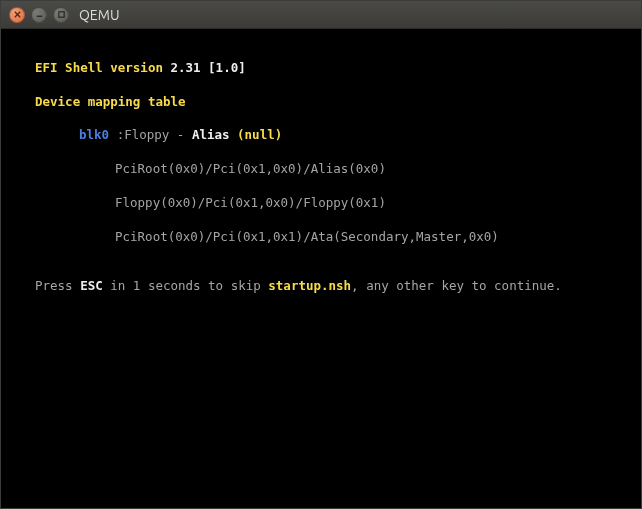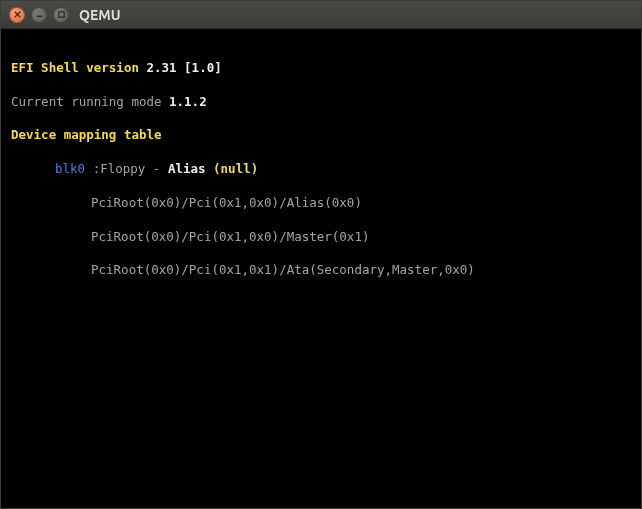--- a/index.html
+++ b/index.html
@@ -43,48 +43,48 @@
       border: 1px solid rgba(0,0,0,0.3);
       cursor: pointer;
     }
     .close-btn { background: radial-gradient(circle at 30% 30%, #f29e7a, #e36b3a); }
     .min-btn   { background: radial-gradient(circle at 30% 30%, #7a7a76, #595955); }
     .max-btn   { background: radial-gradient(circle at 30% 30%, #7a7a76, #595955); }
     .win-btn svg { width: 9px; height: 9px; }
     .title {
       color: #dcdcdc;
       font-size: 14px;
-      font-weight: bold;
+      font-weight: normal;
       margin-left: 10px;
     }
     .terminal {
       flex: 1;
       background: #000;
       padding: 14px 10px 10px 10px;
       font-family: "DejaVu Sans Mono", "Liberation Mono", monospace;
       font-size: 12.5px;
       line-height: 1.35;
       color: #aaa;
       white-space: pre;
       overflow: hidden;
     }
     .c-white  { color: #eeeeee; font-weight: bold; }
     .c-yellow { color: #f7db4c; font-weight: bold; }
-    .c-blue   { color: #4a7fe0; font-weight: normal; }
+    .c-blue   { color: #4a7fe0; font-weight: bold; }
     .c-gray   { color: #a5a5a5; }
     .cursor {
       display: inline-block;
       width: 8px;
       height: 3px;
       background: #a5a5a5;
       vertical-align: baseline;
       margin-left: 2px;
       transform: translateY(2px);
     }
-    .line { display: block; }
+    .line { display: block; margin-left: 24px; }
     .pad1 { padding-left: 44px; }
     .pad2 { padding-left: 80px; }
     .mt { margin-top: 16px; }
   </style>
 </head>
 <body>
 
 <div class="window">
   <div class="titlebar">
     <div class="win-controls">
@@ -103,20 +103,20 @@
         <svg viewBox="0 0 10 10">
             <rect x="2" y="2" width="6" height="6" fill="none" stroke="#2a2a28" stroke-width="1.4"></rect>
           </svg>
       </div>
     </div>
     <div class="title">QEMU</div>
   </div>
 
   <div class="terminal">
 <span class="line"><span class="c-yellow">EFI Shell version </span><span class="c-white">2.31 [1.0]</span></span>
-<span class="line"><span class="c-gray">Current running mode </span><span class="c-white">1.1.2</span></span>
 <span class="line"><span class="c-yellow">Device mapping table</span></span>
 <span class="line pad1"><span class="c-blue">blk0</span><span class="c-gray"> :</span><span class="c-gray">Floppy</span><span class="c-gray"> - </span><span class="c-white">Alias </span><span class="c-yellow">(null)</span></span>
 <span class="line pad2"><span class="c-gray">PciRoot(0x0)/Pci(0x1,0x0)/Alias(0x0)</span></span>
-<span class="line pad2"><span class="c-gray">PciRoot(0x0)/Pci(0x1,0x0)/Master(0x1)</span></span>
+<span class="line pad2"><span class="c-gray">Floppy(0x0)/Pci(0x1,0x0)/Floppy(0x1)</span></span>
 <span class="line pad2"><span class="c-gray">PciRoot(0x0)/Pci(0x1,0x1)/Ata(Secondary,Master,0x0)</span></span>
+<span class="line mt"><span class="c-gray">Press </span><span class="c-white">ESC</span><span class="c-gray"> in 1 seconds to skip </span><span class="c-yellow">startup.nsh</span><span class="c-gray">, any other key to continue.</span></span>
   </div>
 </div>
 
 </body></html>

